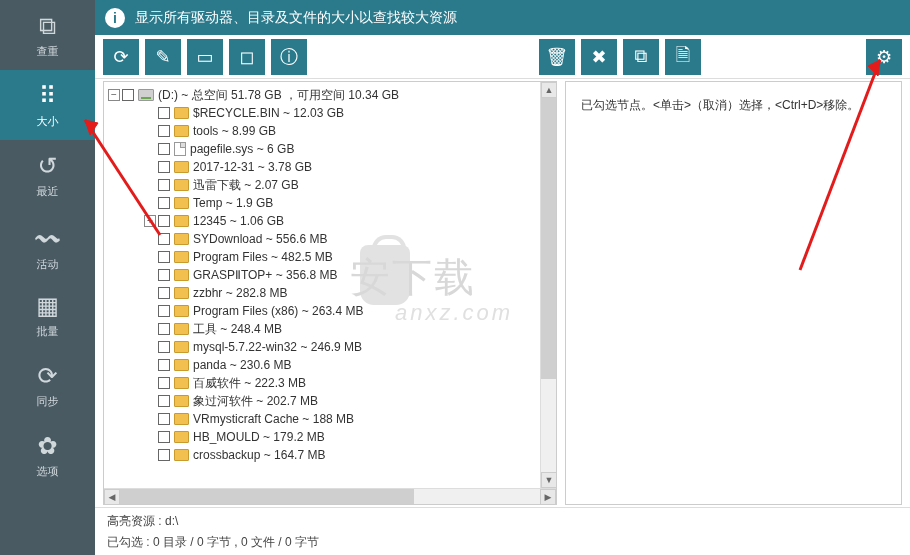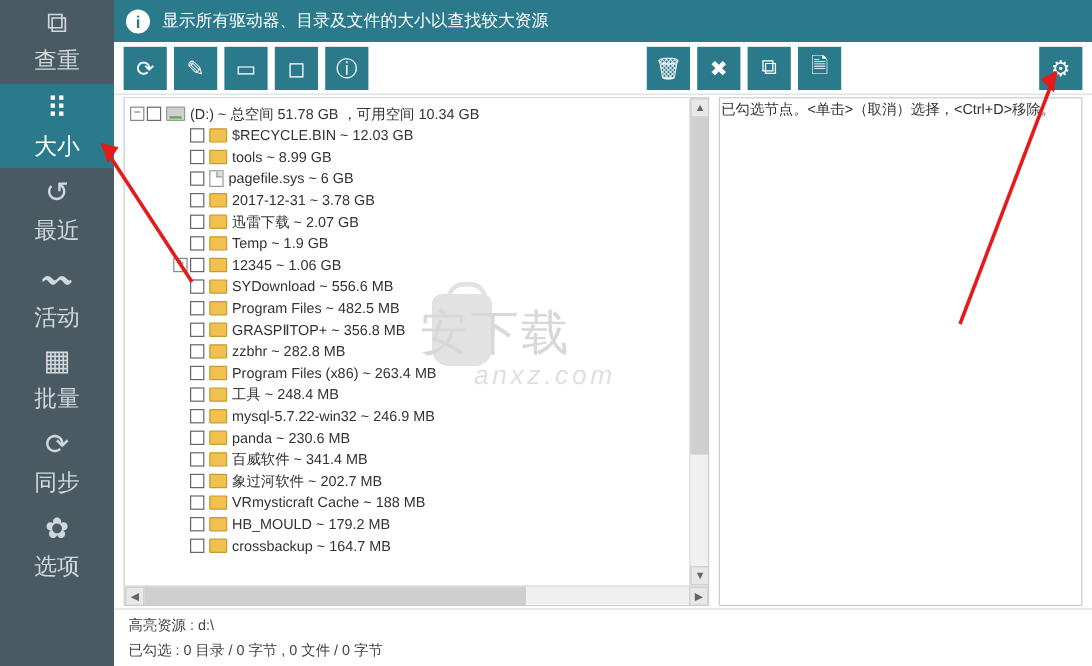--- a/index.html
+++ b/index.html
@@ -4,21 +4,21 @@
 <style>
 * { margin: 0; padding: 0; box-sizing: border-box; }
 body { font-family: "Microsoft YaHei", Arial, sans-serif; font-size: 12px; background: #fff; width: 910px; height: 555px; overflow: hidden; position: relative; }
 
 .app { display: flex; height: 100%; }
 
 .sidebar { width: 95px; background: #4a5a63; display: flex; flex-direction: column; }
 .sidebar-item { height: 70px; display: flex; flex-direction: column; align-items: center; justify-content: center; color: #d0d8dc; cursor: pointer; position: relative; }
 .sidebar-item.active { background: #2a7a8c; color: #fff; }
 .sidebar-item .icon { font-size: 24px; margin-bottom: 4px; }
-.sidebar-item .label { font-size: 19px; }
+.sidebar-item .label { font-size: 11px; }
 
 .main { flex: 1; display: flex; flex-direction: column; background: #fff; }
 
 .top-banner { background: #2a7a8c; color: #fff; height: 35px; display: flex; align-items: center; padding: 0 10px; font-size: 14px; gap: 10px; }
 .top-banner .info-icon { width: 20px; height: 20px; background: #fff; color: #2a7a8c; border-radius: 50%; display: flex; align-items: center; justify-content: center; font-weight: bold; font-size: 14px; }
 
 .toolbar { height: 44px; display: flex; align-items: center; padding: 4px 8px; gap: 6px; border-bottom: 1px solid #ddd; }
 .toolbar-btn { width: 36px; height: 36px; background: #2a7a8c; color: #fff; display: flex; align-items: center; justify-content: center; font-size: 18px; cursor: pointer; border: none; }
 .toolbar-spacer { flex: 1; }
 .toolbar-gap { width: 220px; }
@@ -32,21 +32,21 @@
 .tree-row.child { padding-left: 38px; }
 .expander { width: 12px; height: 12px; border: 1px solid #888; background: #fff; display: flex; align-items: center; justify-content: center; font-size: 10px; line-height: 1; margin-right: 2px; color: #555; cursor: pointer; }
 .expander-spacer { width: 14px; display: inline-block; }
 .checkbox { width: 12px; height: 12px; border: 1px solid #666; background: #fff; margin-right: 4px; cursor: pointer; }
 .drive-icon { width: 16px; height: 12px; background: #d0d0d0; border: 1px solid #999; margin-right: 4px; border-radius: 1px; position: relative; }
 .drive-icon::after { content: ""; position: absolute; bottom: 1px; left: 2px; right: 2px; height: 2px; background: #6aa84f; }
 .folder-icon { width: 15px; height: 12px; background: #f2c04e; border: 1px solid #c99a2e; border-radius: 1px; margin-right: 4px; }
 .file-icon { width: 12px; height: 14px; background: #fff; border: 1px solid #999; margin-right: 4px; position: relative; }
 .file-icon::after { content: ""; position: absolute; top: 0; right: 0; width: 4px; height: 4px; background: #ddd; border-left: 1px solid #999; border-bottom: 1px solid #999; }
 
-.right-panel { width: 303px; border: 1px solid #ccc; margin: 2px 8px 2px 4px; padding: 1px; font-size: 12px; color: #333; background: #fff; }
+.right-panel { width: 337px; border: 1px solid #ccc; margin: 2px 8px 2px 4px; padding: 15px; font-size: 12px; color: #333; background: #fff; }
 
 .status-bar { height: 48px; border-top: 1px solid #ddd; padding: 6px 12px; font-size: 12px; color: #444; display: flex; flex-direction: column; justify-content: center; gap: 4px; }
 
 .hscroll { position: absolute; bottom: 0; left: 0; right: 0; height: 16px; background: #f0f0f0; border-top: 1px solid #ddd; display: flex; align-items: center; }
 .hscroll-btn { width: 16px; height: 16px; background: #e8e8e8; border: 1px solid #ccc; display: flex; align-items: center; justify-content: center; font-size: 9px; color: #666; }
 .hscroll-track { flex: 1; height: 16px; position: relative; }
 .hscroll-thumb { position: absolute; left: 0; width: 70%; height: 100%; background: #cfcfcf; }
 
 .vscroll { position: absolute; top: 0; right: 0; bottom: 16px; width: 16px; background: #f0f0f0; border-left: 1px solid #ddd; display: flex; flex-direction: column; }
 .vscroll-btn { width: 16px; height: 16px; background: #e8e8e8; border: 1px solid #ccc; display: flex; align-items: center; justify-content: center; font-size: 9px; color: #666; }
@@ -238,21 +238,21 @@
             <div class="tree-row child">
               <span class="expander-spacer"></span>
               <span class="checkbox"></span>
               <span class="folder-icon"></span>
               <span>panda ~ 230.6 MB</span>
             </div>
             <div class="tree-row child">
               <span class="expander-spacer"></span>
               <span class="checkbox"></span>
               <span class="folder-icon"></span>
-              <span>百威软件 ~ 341.4 MB</span>
+              <span>百威软件 ~ 222.3 MB</span>
             </div>
             <div class="tree-row child">
               <span class="expander-spacer"></span>
               <span class="checkbox"></span>
               <span class="folder-icon"></span>
               <span>象过河软件 ~ 202.7 MB</span>
             </div>
             <div class="tree-row child">
               <span class="expander-spacer"></span>
               <span class="checkbox"></span>

